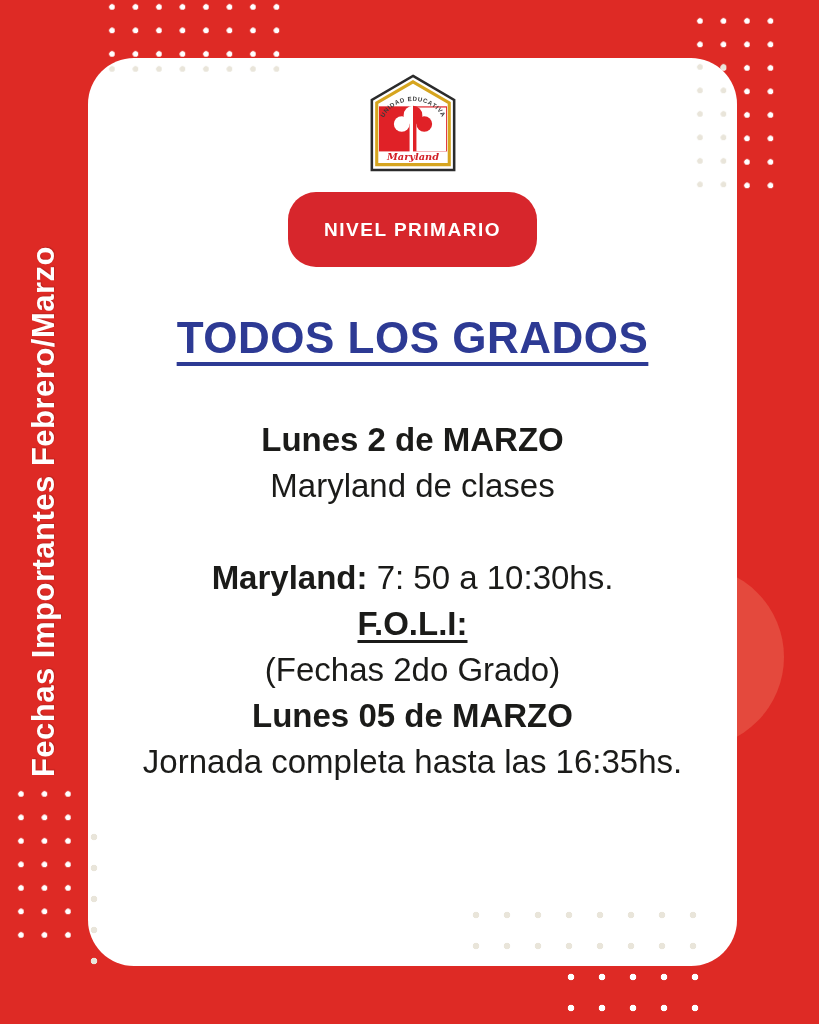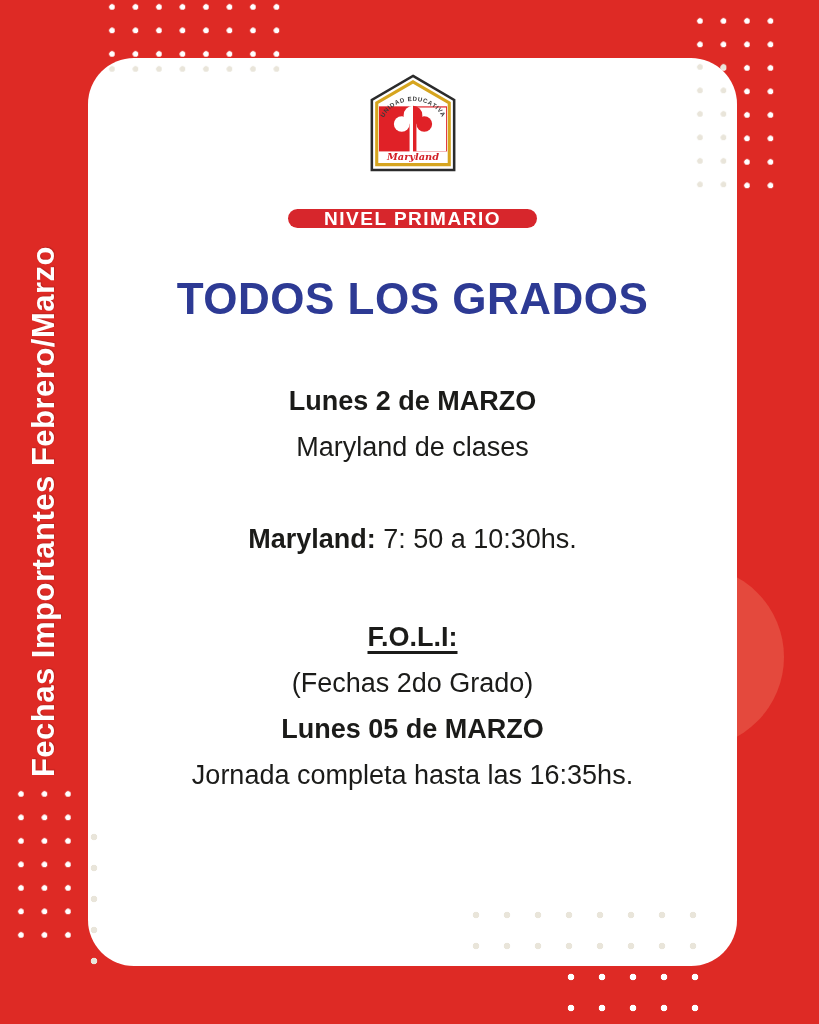--- a/index.html
+++ b/index.html
@@ -76,47 +76,48 @@
     z-index: 2;
     display: flex;
     flex-direction: column;
     align-items: center;
     text-align: center;
   }
 
   .logo { margin-top: 16px; width: 98px; height: 98px; }
 
   .badge {
-    margin-top: 37px;
-    padding: 0 36px;
+    margin-top: 20px;
+    padding: 28px 36px;
     background: #D7262C;
     border-radius: 28px;
     color: #ffffff;
     font-size: 19px;
     font-weight: 700;
     letter-spacing: 1.5px;
     line-height: 1;
   }
 
   .title {
     margin: 46px 0 0 0;
     color: #2D3A94;
     font-size: 44px;
     font-weight: 800;
     letter-spacing: 0.5px;
+    text-decoration: underline;
     text-decoration-thickness: 4px;
     text-underline-offset: 9px;
   }
 
-  .schedule { color: #1b1b19; font-size: 27px; }
+  .schedule { color: #1b1b19; font-size: 33px; }
   .schedule p { margin: 0; line-height: 46px; }
   .b { font-weight: 700; }
   .block-start { margin-top: 54px; }
   .block-hours { margin-top: 46px; }
-  .block-foli  { margin-top: 52px; }
+  .block-foli  { }
   .foli-heading {
     font-weight: 700;
     text-decoration: underline;
     text-decoration-thickness: 3px;
     text-underline-offset: 5px;
   }
 </style>
 </head>
 <body>
 

